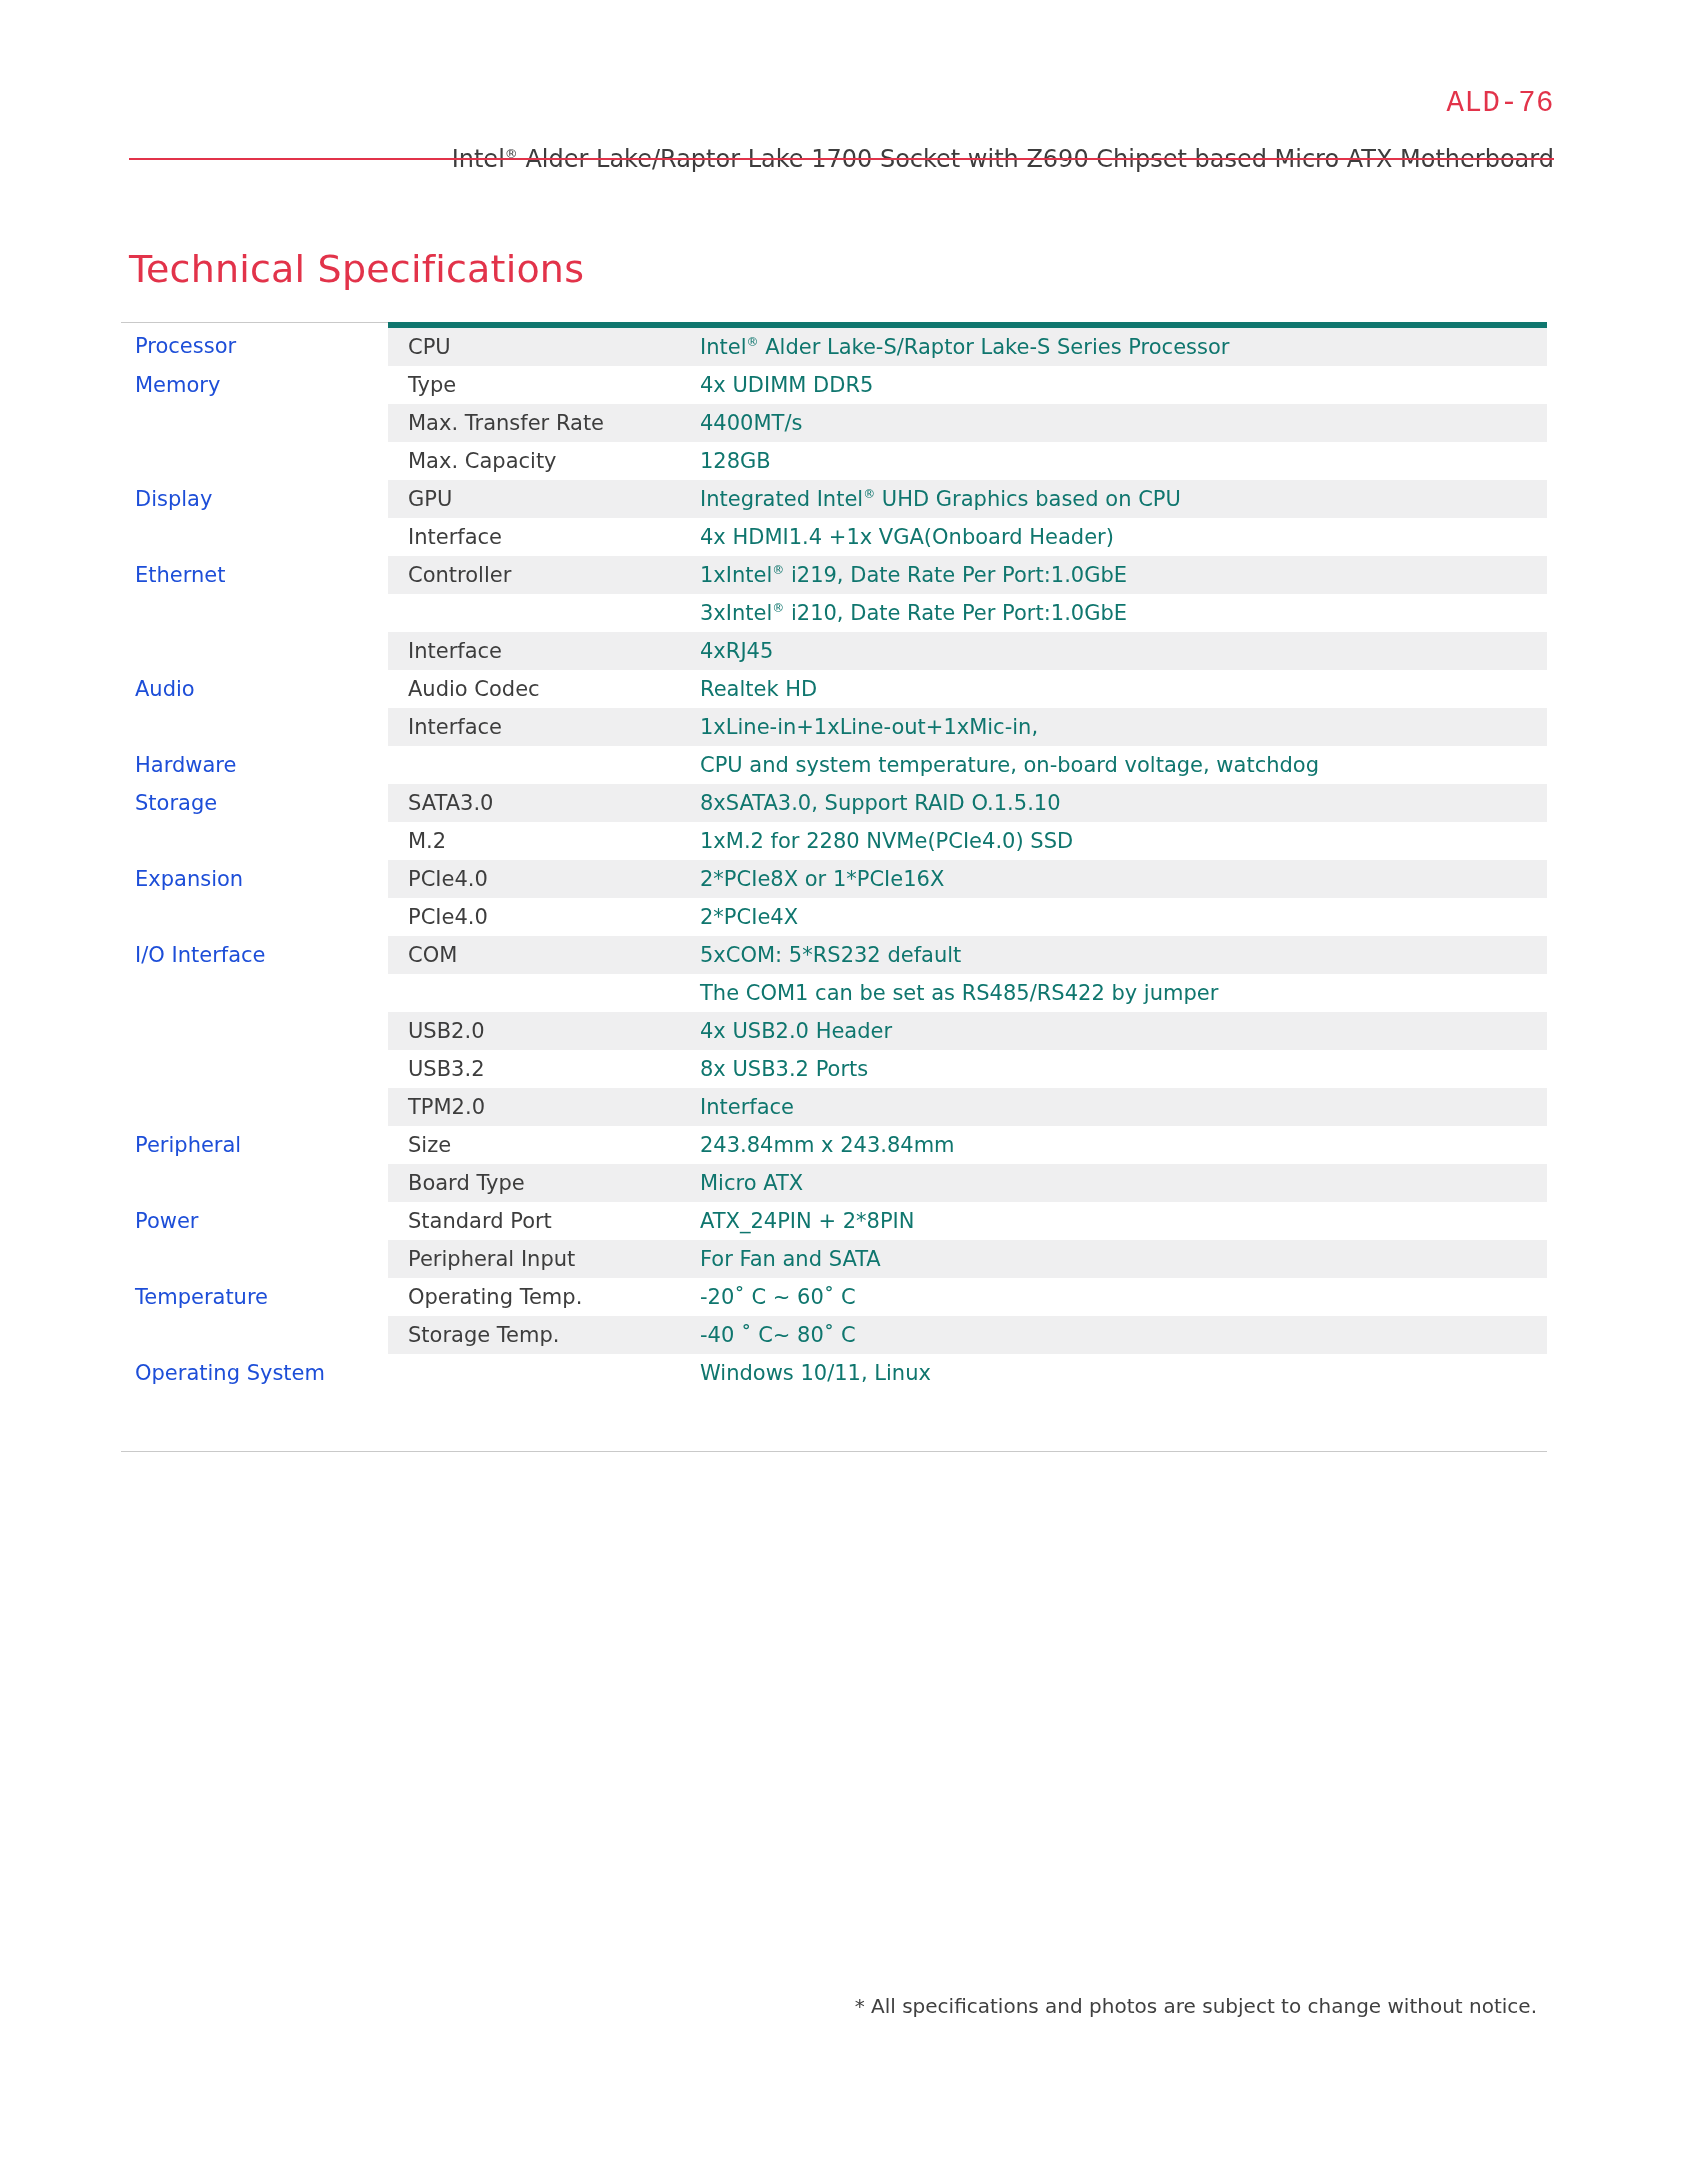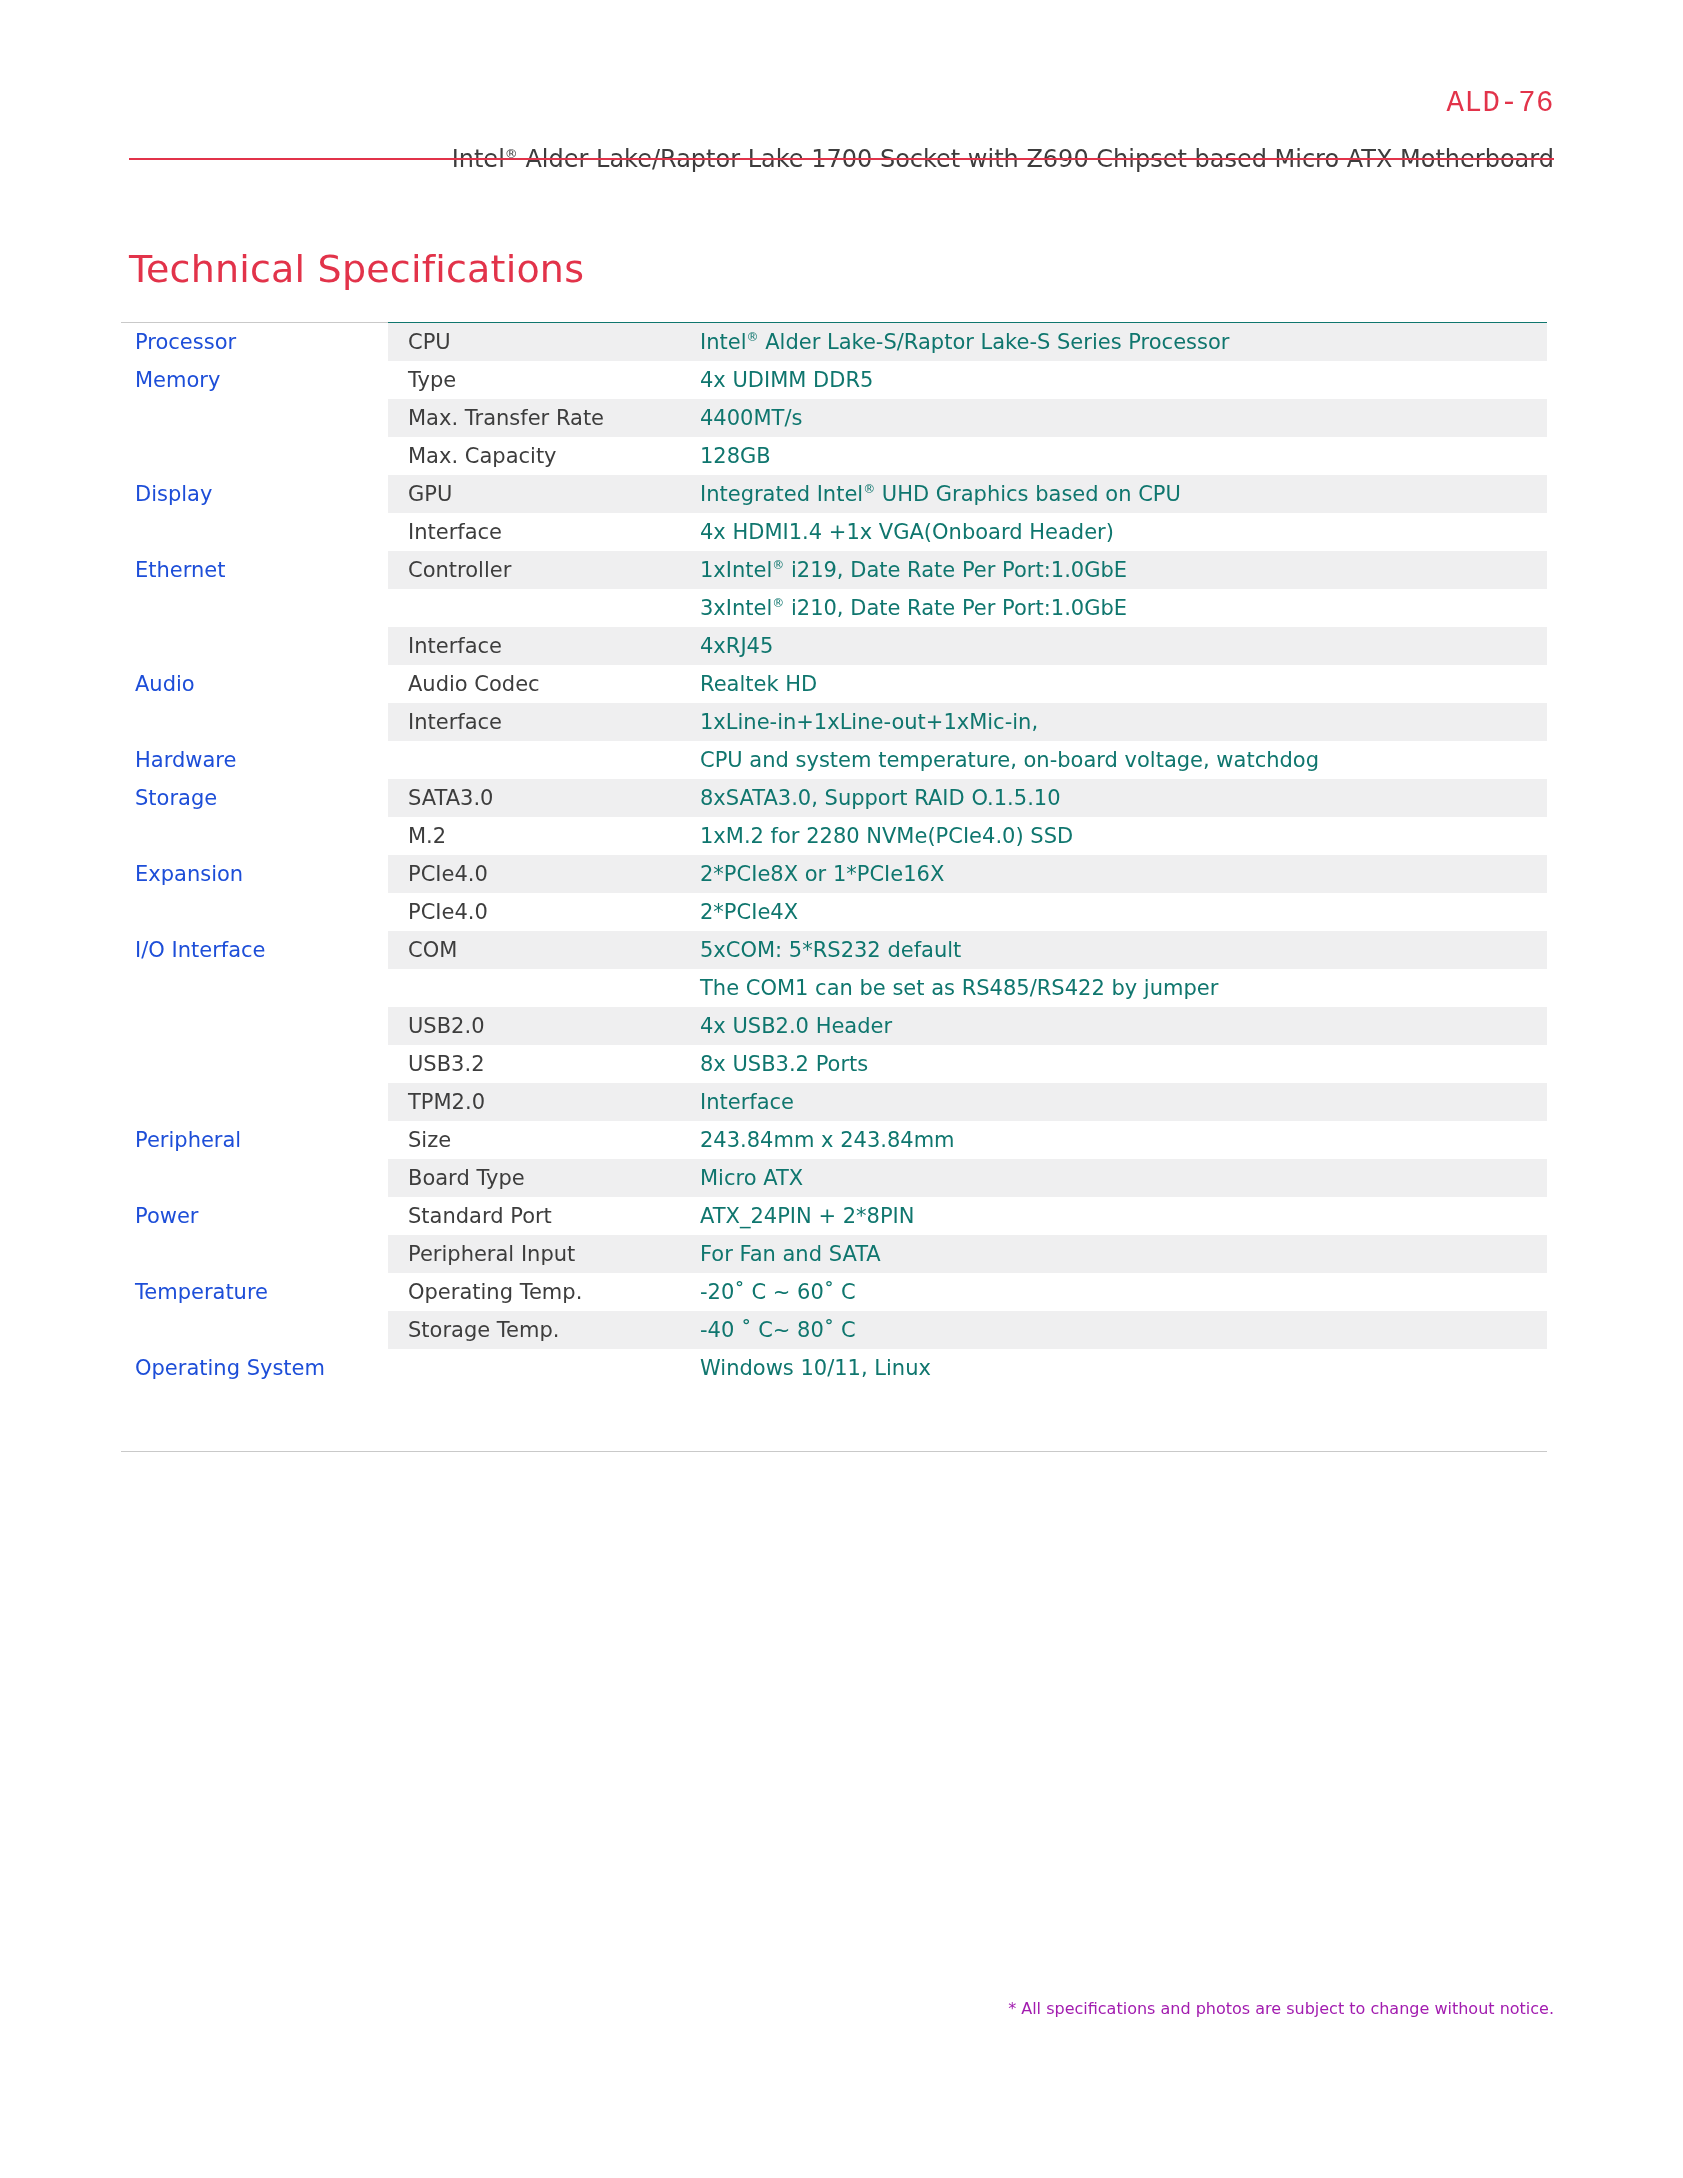--- a/index.html
+++ b/index.html
@@ -103,21 +103,21 @@
   .col-val {
     padding-left: 10px !important;
     color: #0f766e;
   }
   tr.shaded td.col-key,
   tr.shaded td.col-val {
     background: #efeff0;
   }
   tr.first-row td.col-key,
   tr.first-row td.col-val {
-    border-top: 1px solid #0f766e;
+    border-top: 6px solid #0f766e;
   }
   .table-top-line {
     position: absolute;
     top: 322px;
     left: 121px;
     width: 1426px;
     height: 1px;
     background: #c9c9c9;
   }
   .table-bottom-line {
@@ -125,23 +125,23 @@
     left: 121px;
     width: 1426px;
     height: 1px;
     background: #c9c9c9;
   }
 
   
   .footnote {
     position: absolute;
     bottom: 160px;
-    right: 129px;
-    font-size: 16px;
-    color: #a21caf;
+    right: 146px;
+    font-size: 20px;
+    color: #404040;
   }
 </style>
 </head>
 <body>
 
 <div class="page">
 
   <div class="model-code">ALD-76</div>
 
   <div class="header-sub">

